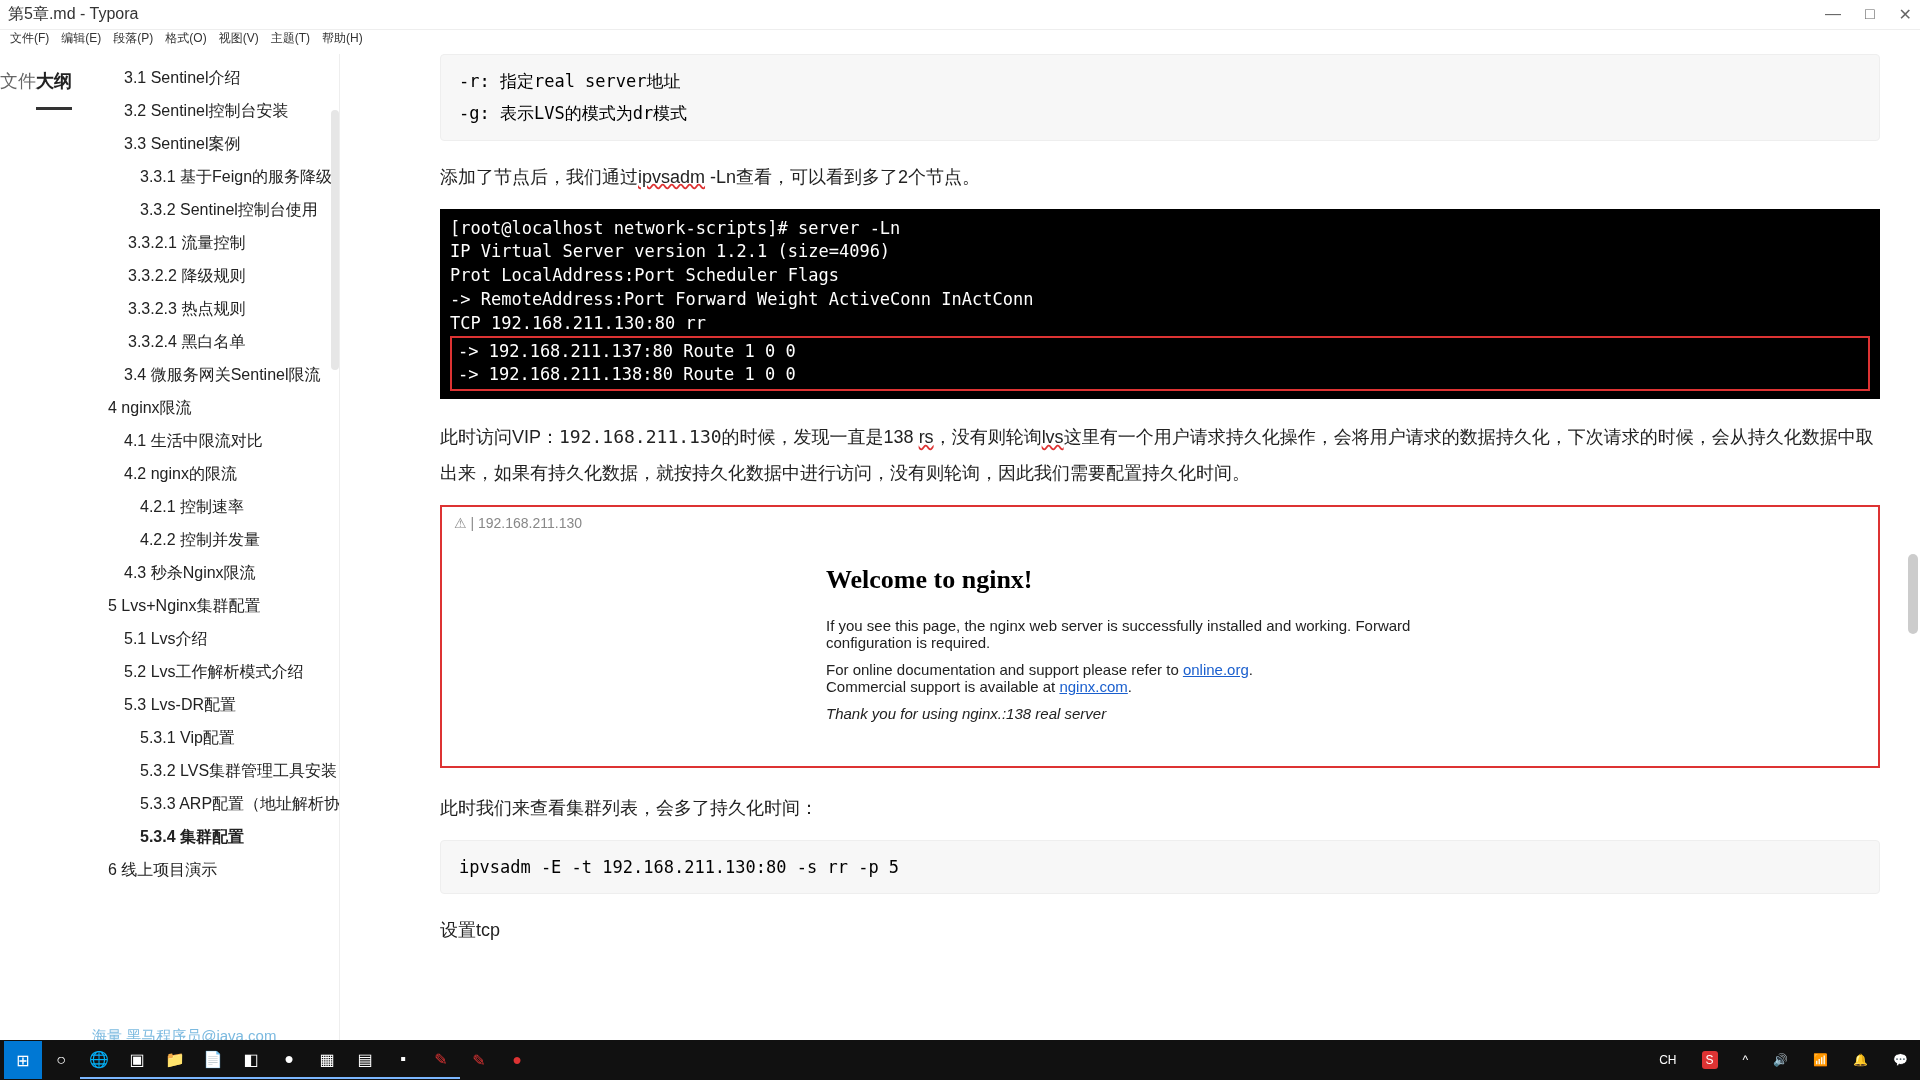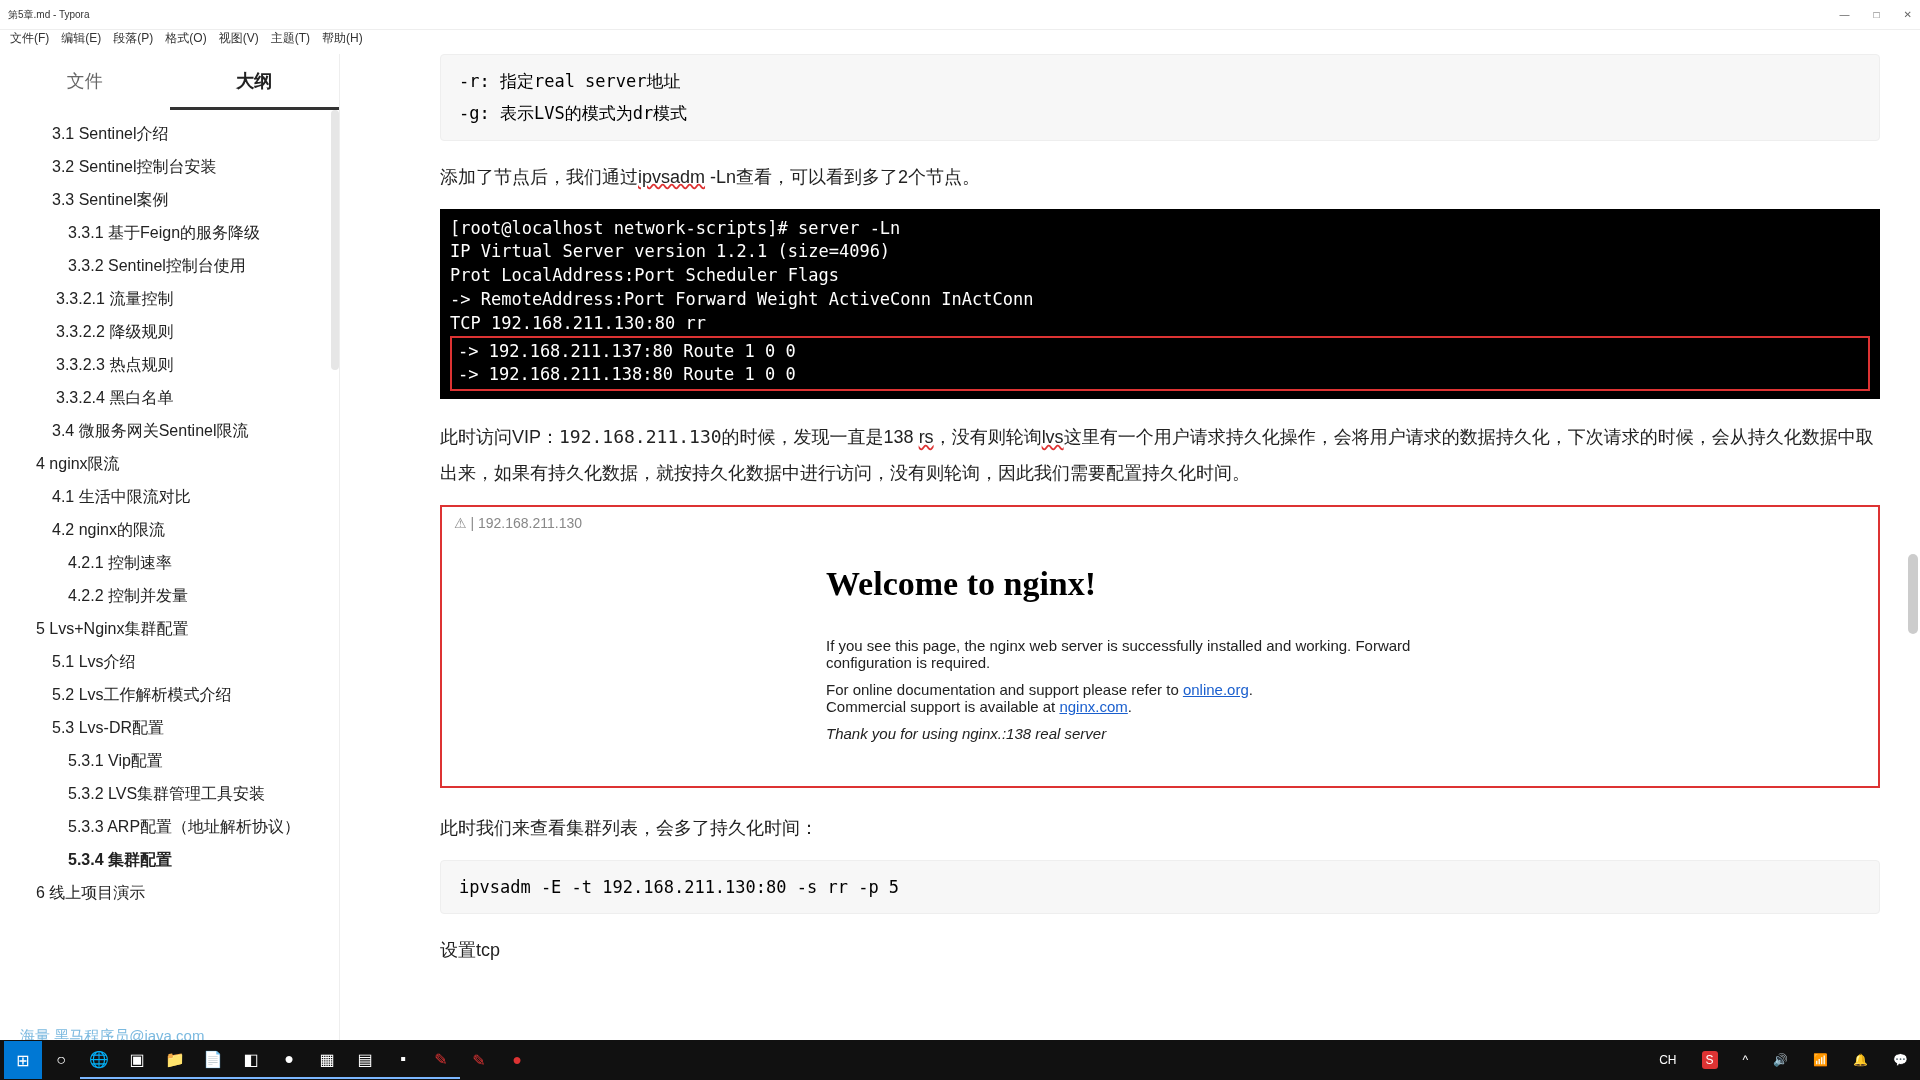--- a/index.html
+++ b/index.html
@@ -1,23 +1,23 @@
 <!DOCTYPE html>
 <html><head>
 <meta charset="utf-8">
 <style>
 *{margin:0;padding:0;box-sizing:border-box}
 body{font-family:"Microsoft YaHei",Arial,sans-serif;font-size:14px;background:#fff;overflow:hidden}
-.titlebar{height:30px;background:#fff;display:flex;align-items:center;padding:0 8px;font-size:10px;color:#333;border-bottom:1px solid #eee}
+.titlebar{height:30px;background:#fff;display:flex;align-items:center;padding:0 8px;font-size:16px;color:#333;border-bottom:1px solid #eee}
 .titlebar .ti{flex:1}
 .titlebar .wc{display:flex;gap:24px;color:#666}
 .menubar{height:24px;background:#fff;display:flex;align-items:flex-start;padding:0 4px;font-size:12px;color:#333}
 .menubar span{padding:0 6px;cursor:default}
 .main{display:flex;height:calc(100vh - 30px - 24px - 28px)}
-.sidebar{width:340px;border-right:1px solid #eee;display:flex;flex-direction:column;position:relative}
+.sidebar{width:340px;border-right:1px solid #eee;display:flex;flex-direction:row;position:relative}
 .tabs{display:flex;height:56px}
 .tabs .tab{flex:1;display:flex;align-items:center;justify-content:center;font-size:18px;color:#666;cursor:pointer;border-bottom:2px solid transparent}
 .tabs .tab.active{color:#222;font-weight:bold;border-bottom:3px solid #333}
 .outline{flex:1;overflow-y:auto;padding:8px 0;font-size:16px;color:#222;position:relative}
 .outline .it{padding:6px 0;white-space:nowrap;cursor:pointer}
 .outline .d0{padding-left:36px}
 .outline .d1{padding-left:52px}
 .outline .d2{padding-left:68px}
 .outline .d3{padding-left:56px}
 .outline .active{font-weight:bold}
@@ -26,21 +26,21 @@
 .content{flex:1;overflow:auto;padding:0 40px 20px 100px;position:relative}
 .codeblock{background:#f7f7f7;border:1px solid #eee;border-radius:4px;padding:10px 18px;font-family:Consolas,monospace;font-size:17px;line-height:1.9;margin-bottom:18px;white-space:pre-wrap}
 .para{font-size:18px;line-height:2;margin:14px 0;color:#222}
 .ul{text-decoration:underline;text-decoration-color:#d33;text-decoration-style:wavy}
 .code-inline{font-family:Consolas,monospace}
 .termshot{background:#000;color:#fff;font-family:Consolas,monospace;font-size:17px;padding:8px 10px;line-height:1.4;margin:10px 0 20px}
 .termshot .hl{border:2px solid #d33;padding:2px 6px;display:block}
 .browser-shot{border:2px solid #d33;padding:4px;margin:14px 0 22px}
 .bs-bar{padding:4px 8px;color:#888;font-size:14px;border-bottom:0}
 .bs-body{padding:30px 380px 30px 380px}
-.bs-body h1{font-family:Georgia,serif;font-size:34px;font-weight:bold;margin-bottom:34px}
+.bs-body h1{font-family:Georgia,serif;font-size:26px;font-weight:bold;margin-bottom:22px}
 .bs-body p{font-family:Georgia,Arial,serif;font-size:15px;margin:10px 0;color:#222}
 .bs-body a{color:#1a5fce;text-decoration:underline}
 .bs-body em{font-style:italic}
 .scrollthumb{position:absolute;right:2px;top:500px;width:10px;height:80px;background:#ccc;border-radius:5px}
 .statusbar{height:28px;border-top:1px solid #eee;display:flex;align-items:center;padding:0 12px;font-size:13px;color:#666}
 .sb-left{display:flex;gap:24px;align-items:center;padding-left:340px}
 .sb-left span{color:#888;cursor:pointer}
 .sb-right{margin-left:auto}
 .taskbar{position:fixed;bottom:0;left:0;right:0;height:40px;background:#111;display:flex;align-items:center;padding:0 4px;color:#fff}
 .taskbar .tbi{width:38px;height:38px;display:flex;align-items:center;justify-content:center;font-size:16px;cursor:pointer}
@@ -85,20 +85,21 @@
         <div class="it d3">3.3.2.1 流量控制</div>
         <div class="it d3">3.3.2.2 降级规则</div>
         <div class="it d3">3.3.2.3 热点规则</div>
         <div class="it d3">3.3.2.4 黑白名单</div>
         <div class="it d1">3.4 微服务网关Sentinel限流</div>
         <div class="it d0">4 nginx限流</div>
         <div class="it d1">4.1 生活中限流对比</div>
         <div class="it d1">4.2 nginx的限流</div>
         <div class="it d2">4.2.1 控制速率</div>
         <div class="it d2">4.2.2 控制并发量</div>
+        <div class="it d1">4.3 秒杀Nginx限流</div>
         <div class="it d0">5 Lvs+Nginx集群配置</div>
         <div class="it d1">5.1 Lvs介绍</div>
         <div class="it d1">5.2 Lvs工作解析模式介绍</div>
         <div class="it d1">5.3 Lvs-DR配置</div>
         <div class="it d2">5.3.1 Vip配置</div>
         <div class="it d2">5.3.2 LVS集群管理工具安装</div>
         <div class="it d2">5.3.3 ARP配置（地址解析协议）</div>
         <div class="it d2 active">5.3.4 集群配置</div>
         <div class="it d0">6 线上项目演示</div>
         <div class="wm">海量 黑马程序员@java.com</div>

